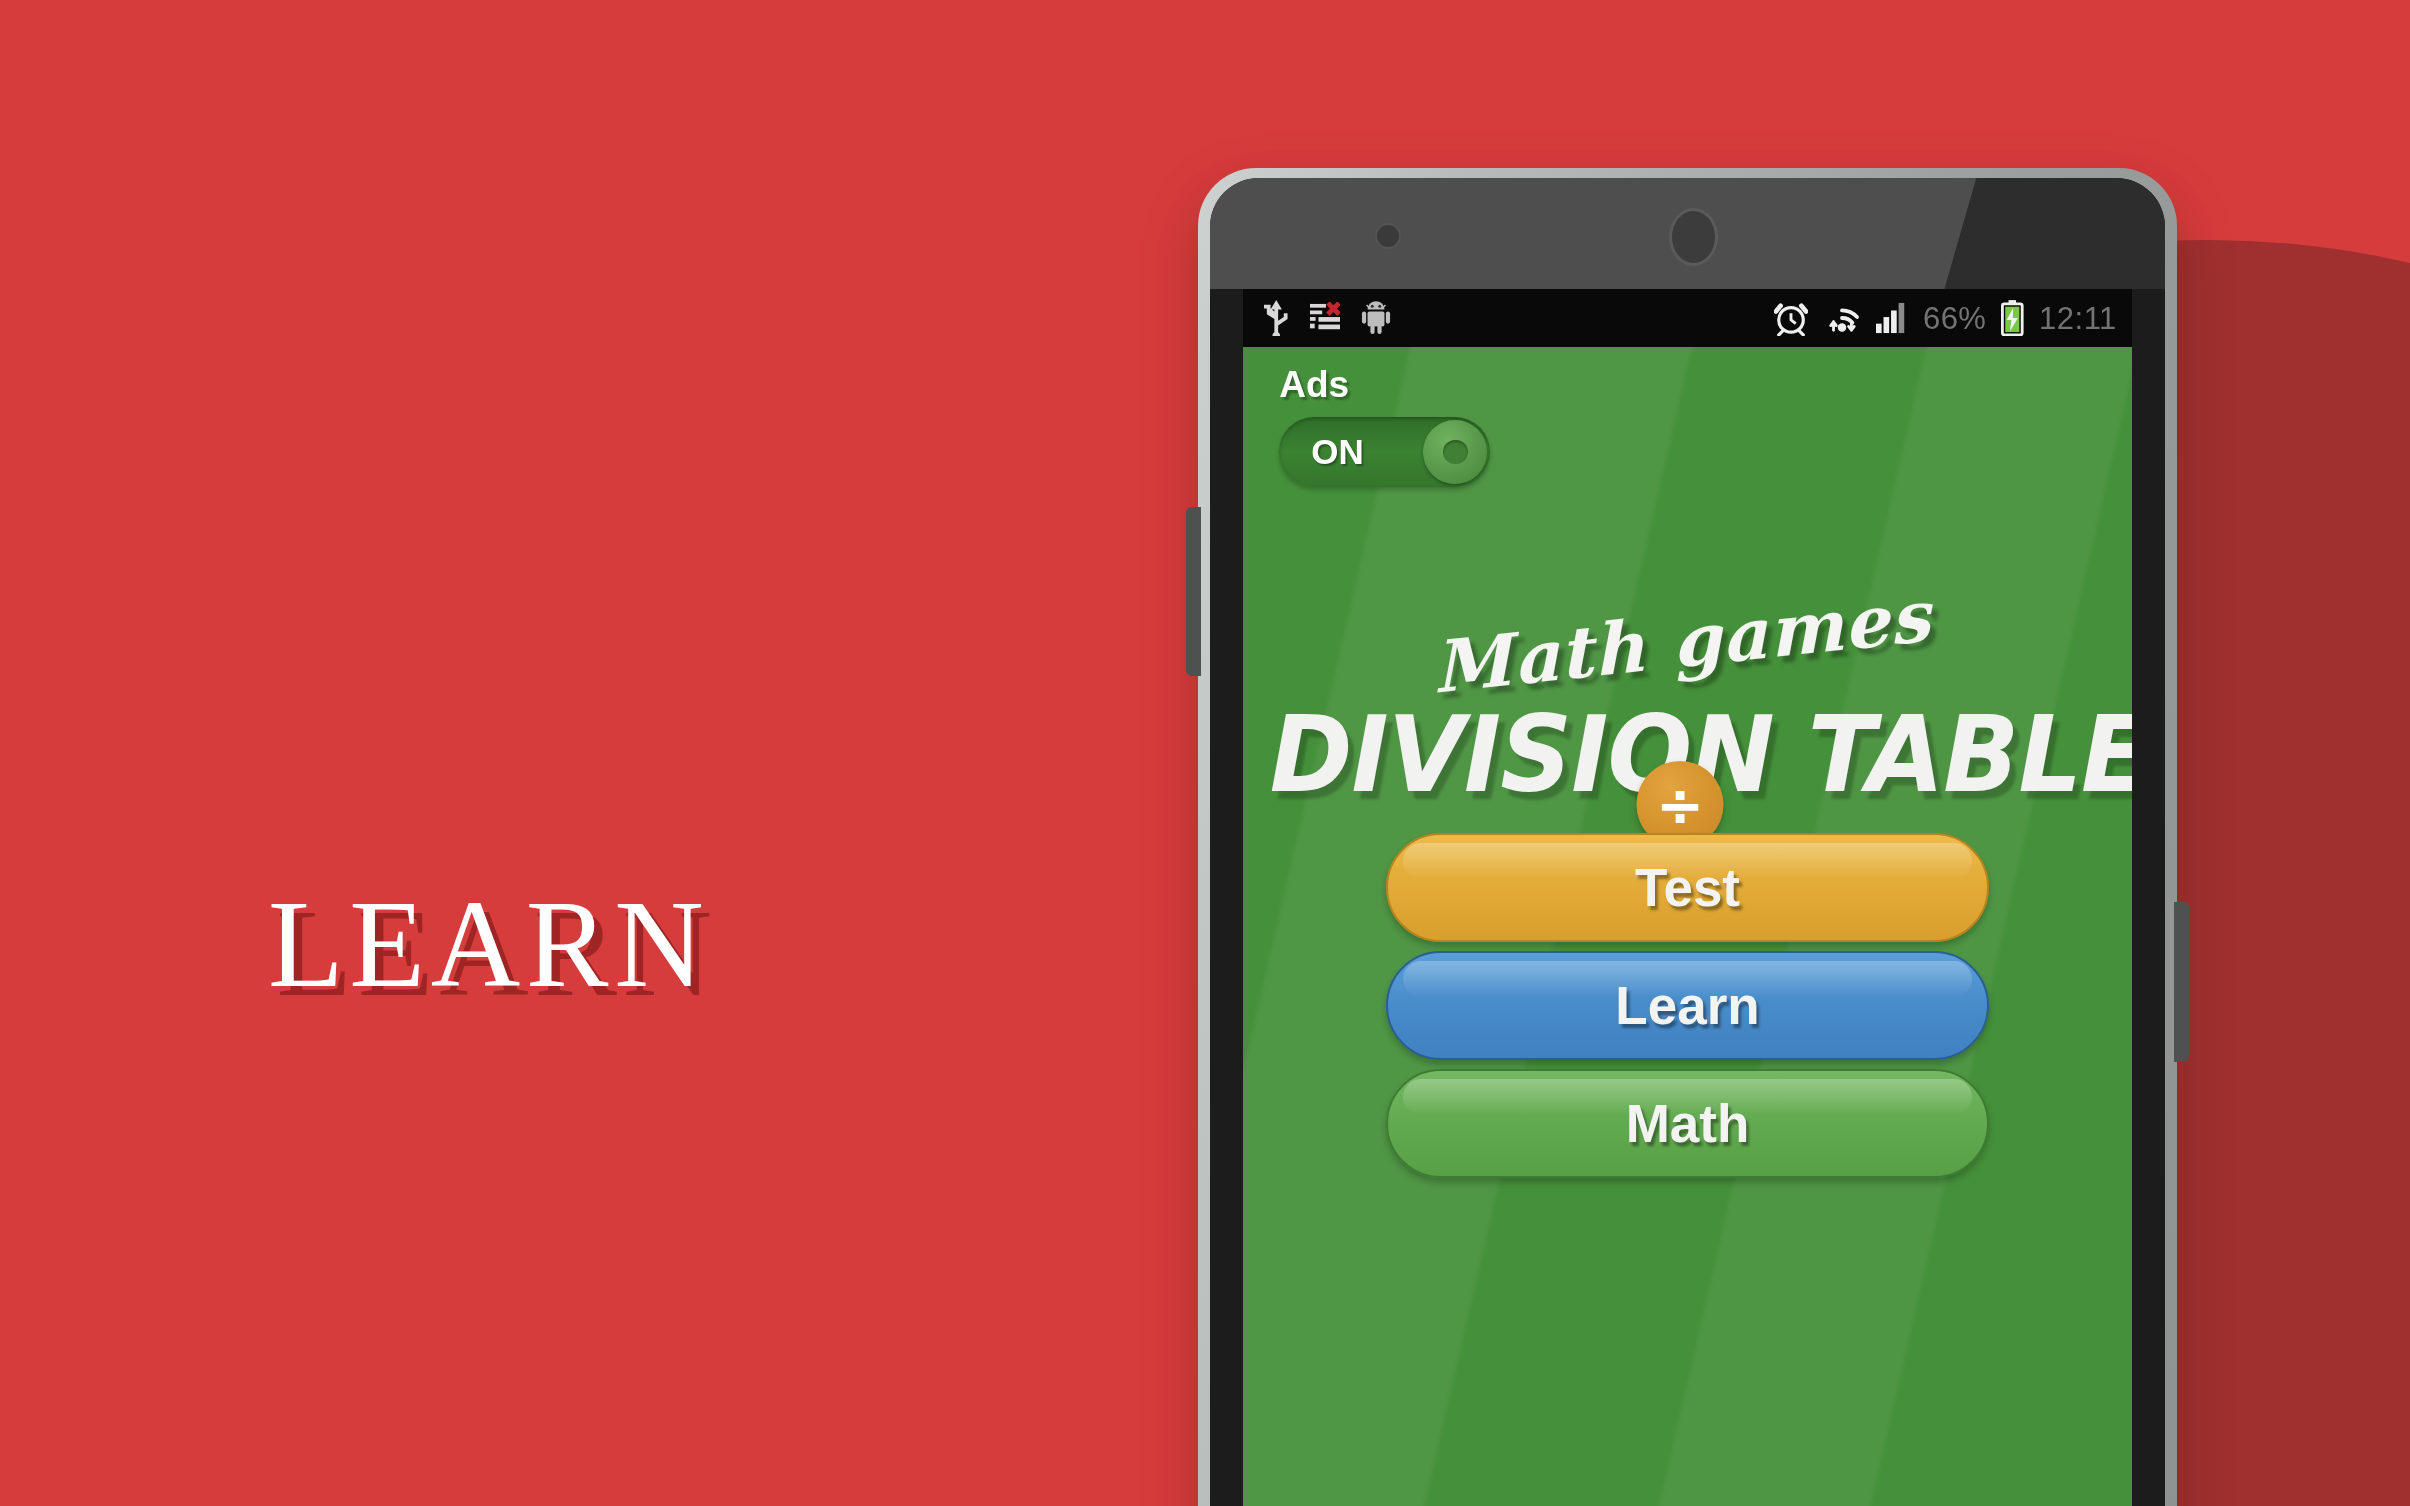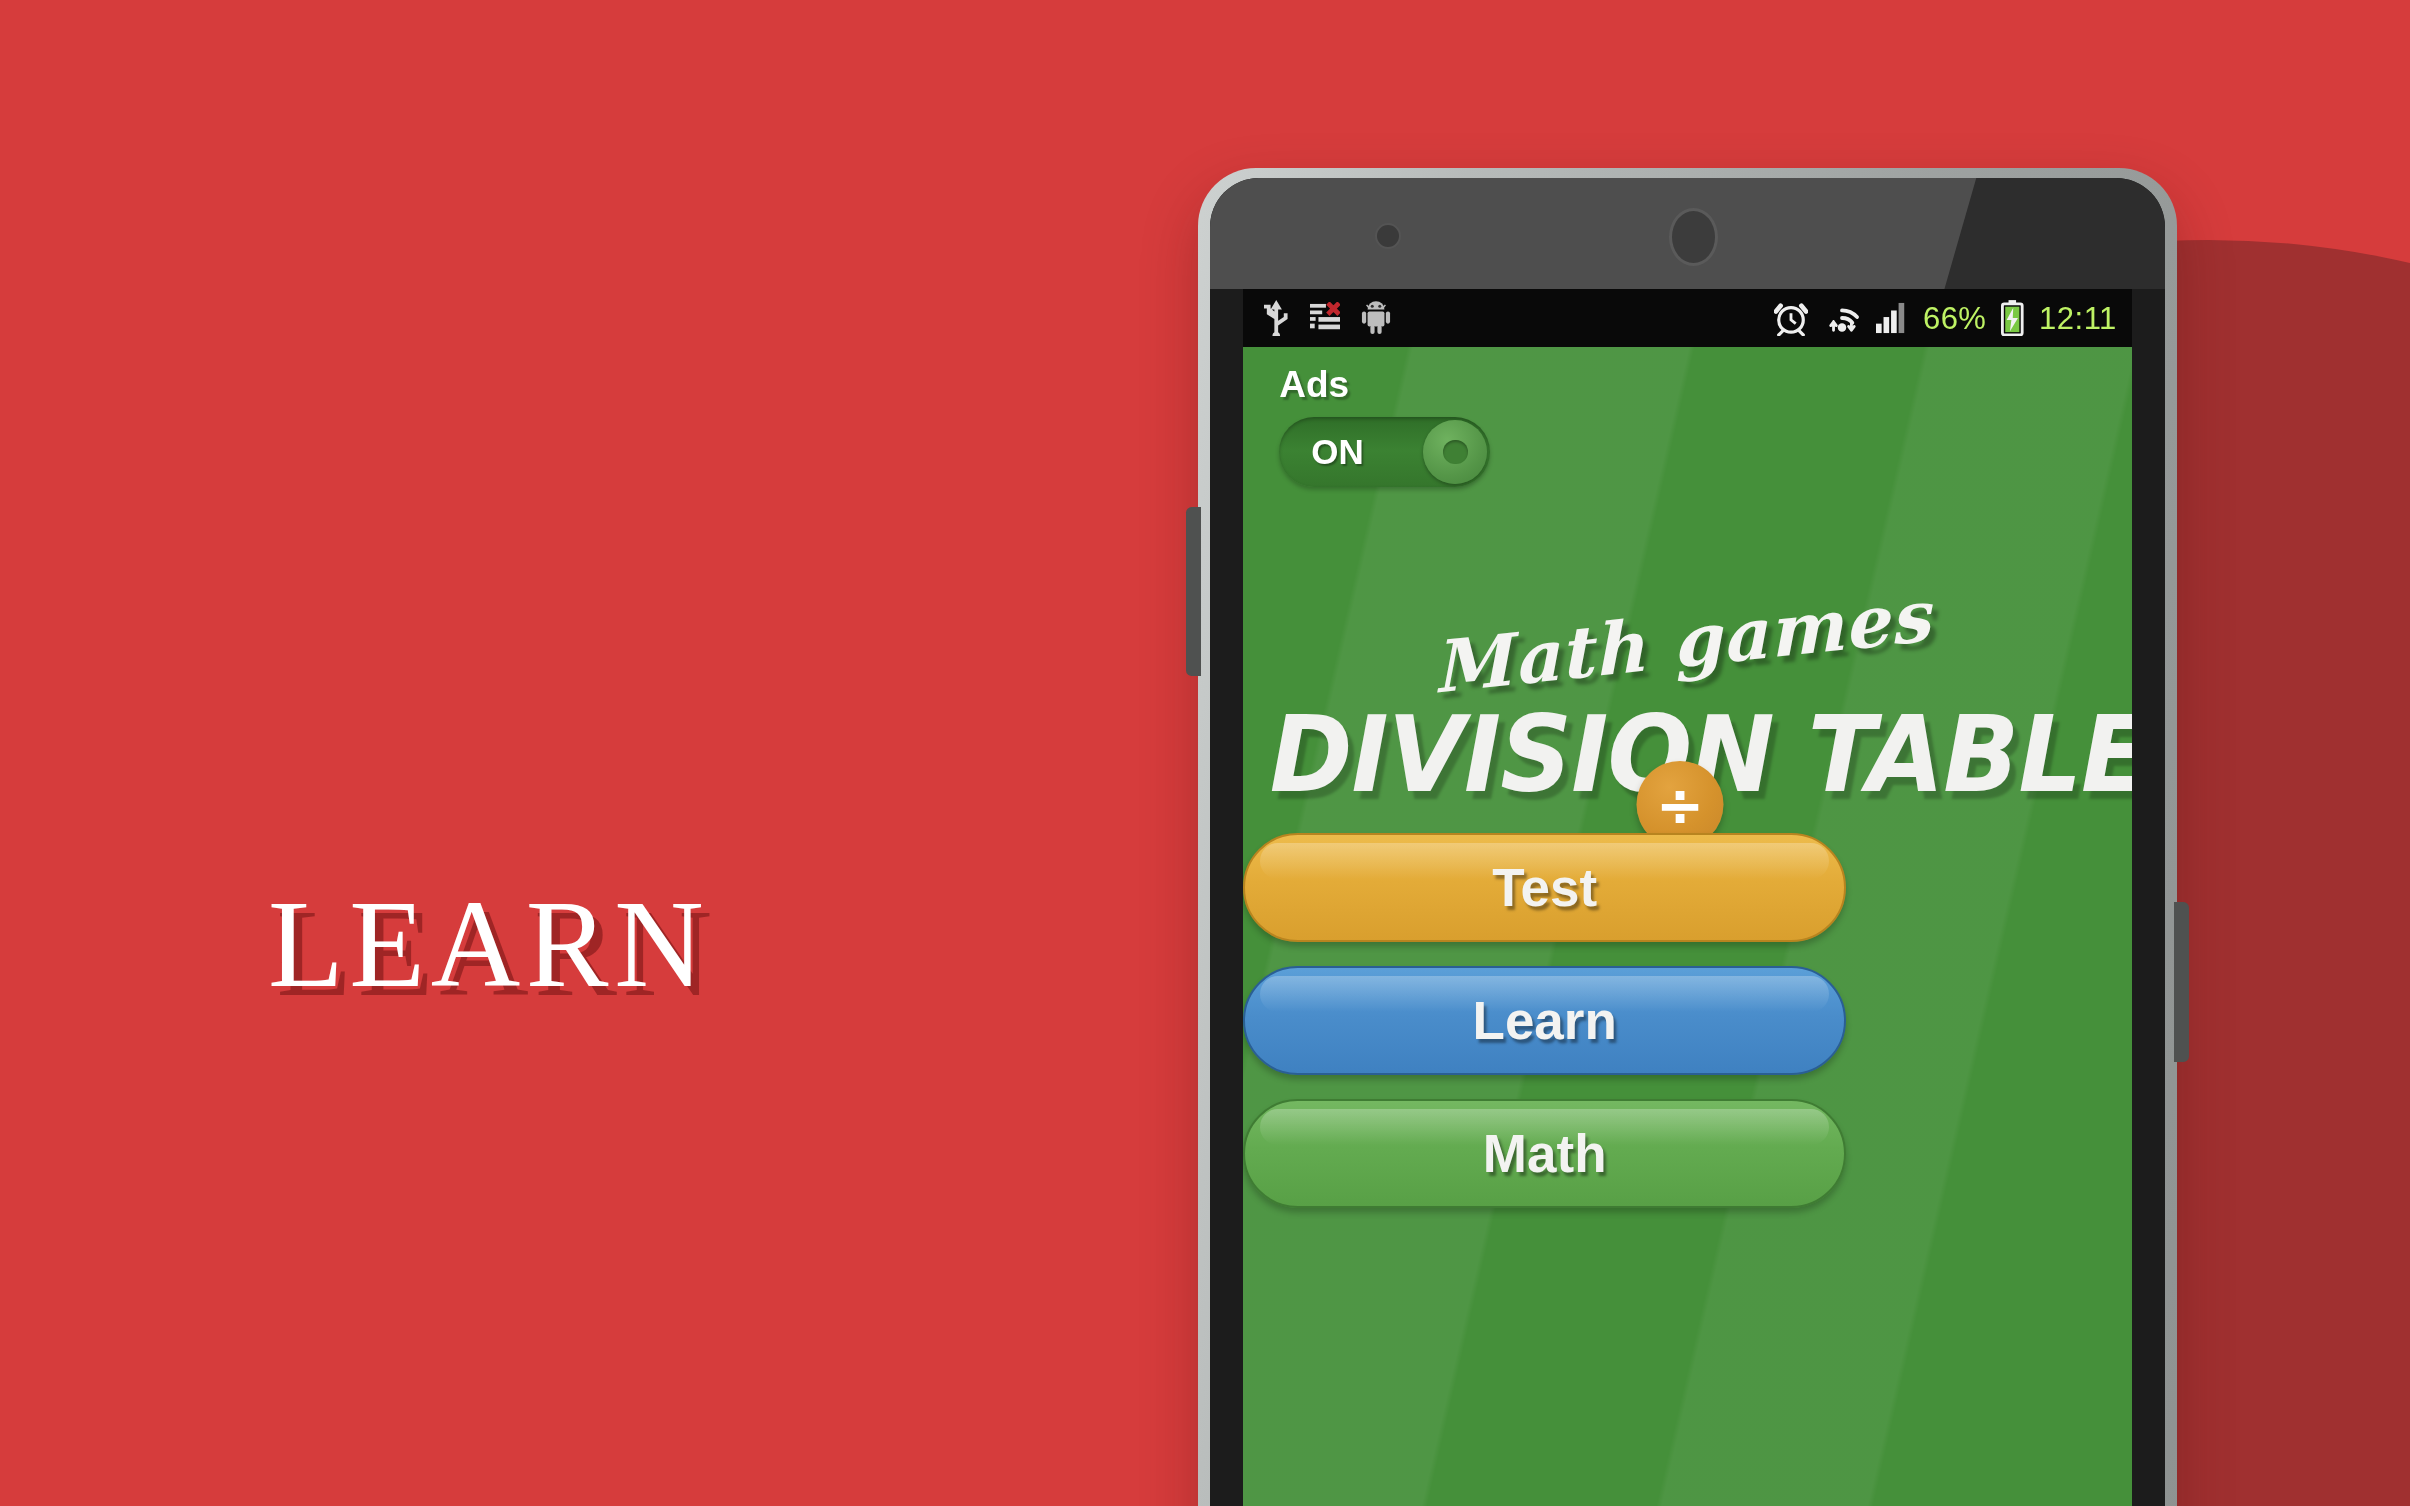--- a/index.html
+++ b/index.html
@@ -127,21 +127,21 @@
     height: 58px;
     background: #090909;
     display: flex;
     align-items: center;
     padding: 0 15px 0 21px;
     box-sizing: border-box;
   }
   .sb-left { display: flex; align-items: center; gap: 21px; }
   .sb-right { margin-left: auto; display: flex; align-items: center; gap: 15px; }
   .sb-text {
-    color: #bef264;
+    color: #737373;
     font-size: 31px;
     font-weight: 400;
     letter-spacing: 0.5px;
     line-height: 1;
   }
   .sb-icon { display: block; }
 
   
   .app-bg {
     position: absolute;
@@ -255,22 +255,22 @@
     line-height: 1;
     font-family: "DejaVu Sans", sans-serif;
   }
 
   
   .menu {
     position: absolute;
     left: 0; right: 0; top: 486px;
     display: flex;
     flex-direction: column;
-    align-items: flex-start;
-    gap: 24px;
+    align-items: center;
+    gap: 9px;
   }
   .mbtn {
     position: relative;
     width: 603px; height: 109px;
     border-radius: 55px;
     display: flex; align-items: center; justify-content: center;
     color: #f3f3f1;
     font-size: 53px;
     font-weight: bold;
     text-shadow: 2.8px 3.8px 2.8px rgba(0,0,0,0.38);

